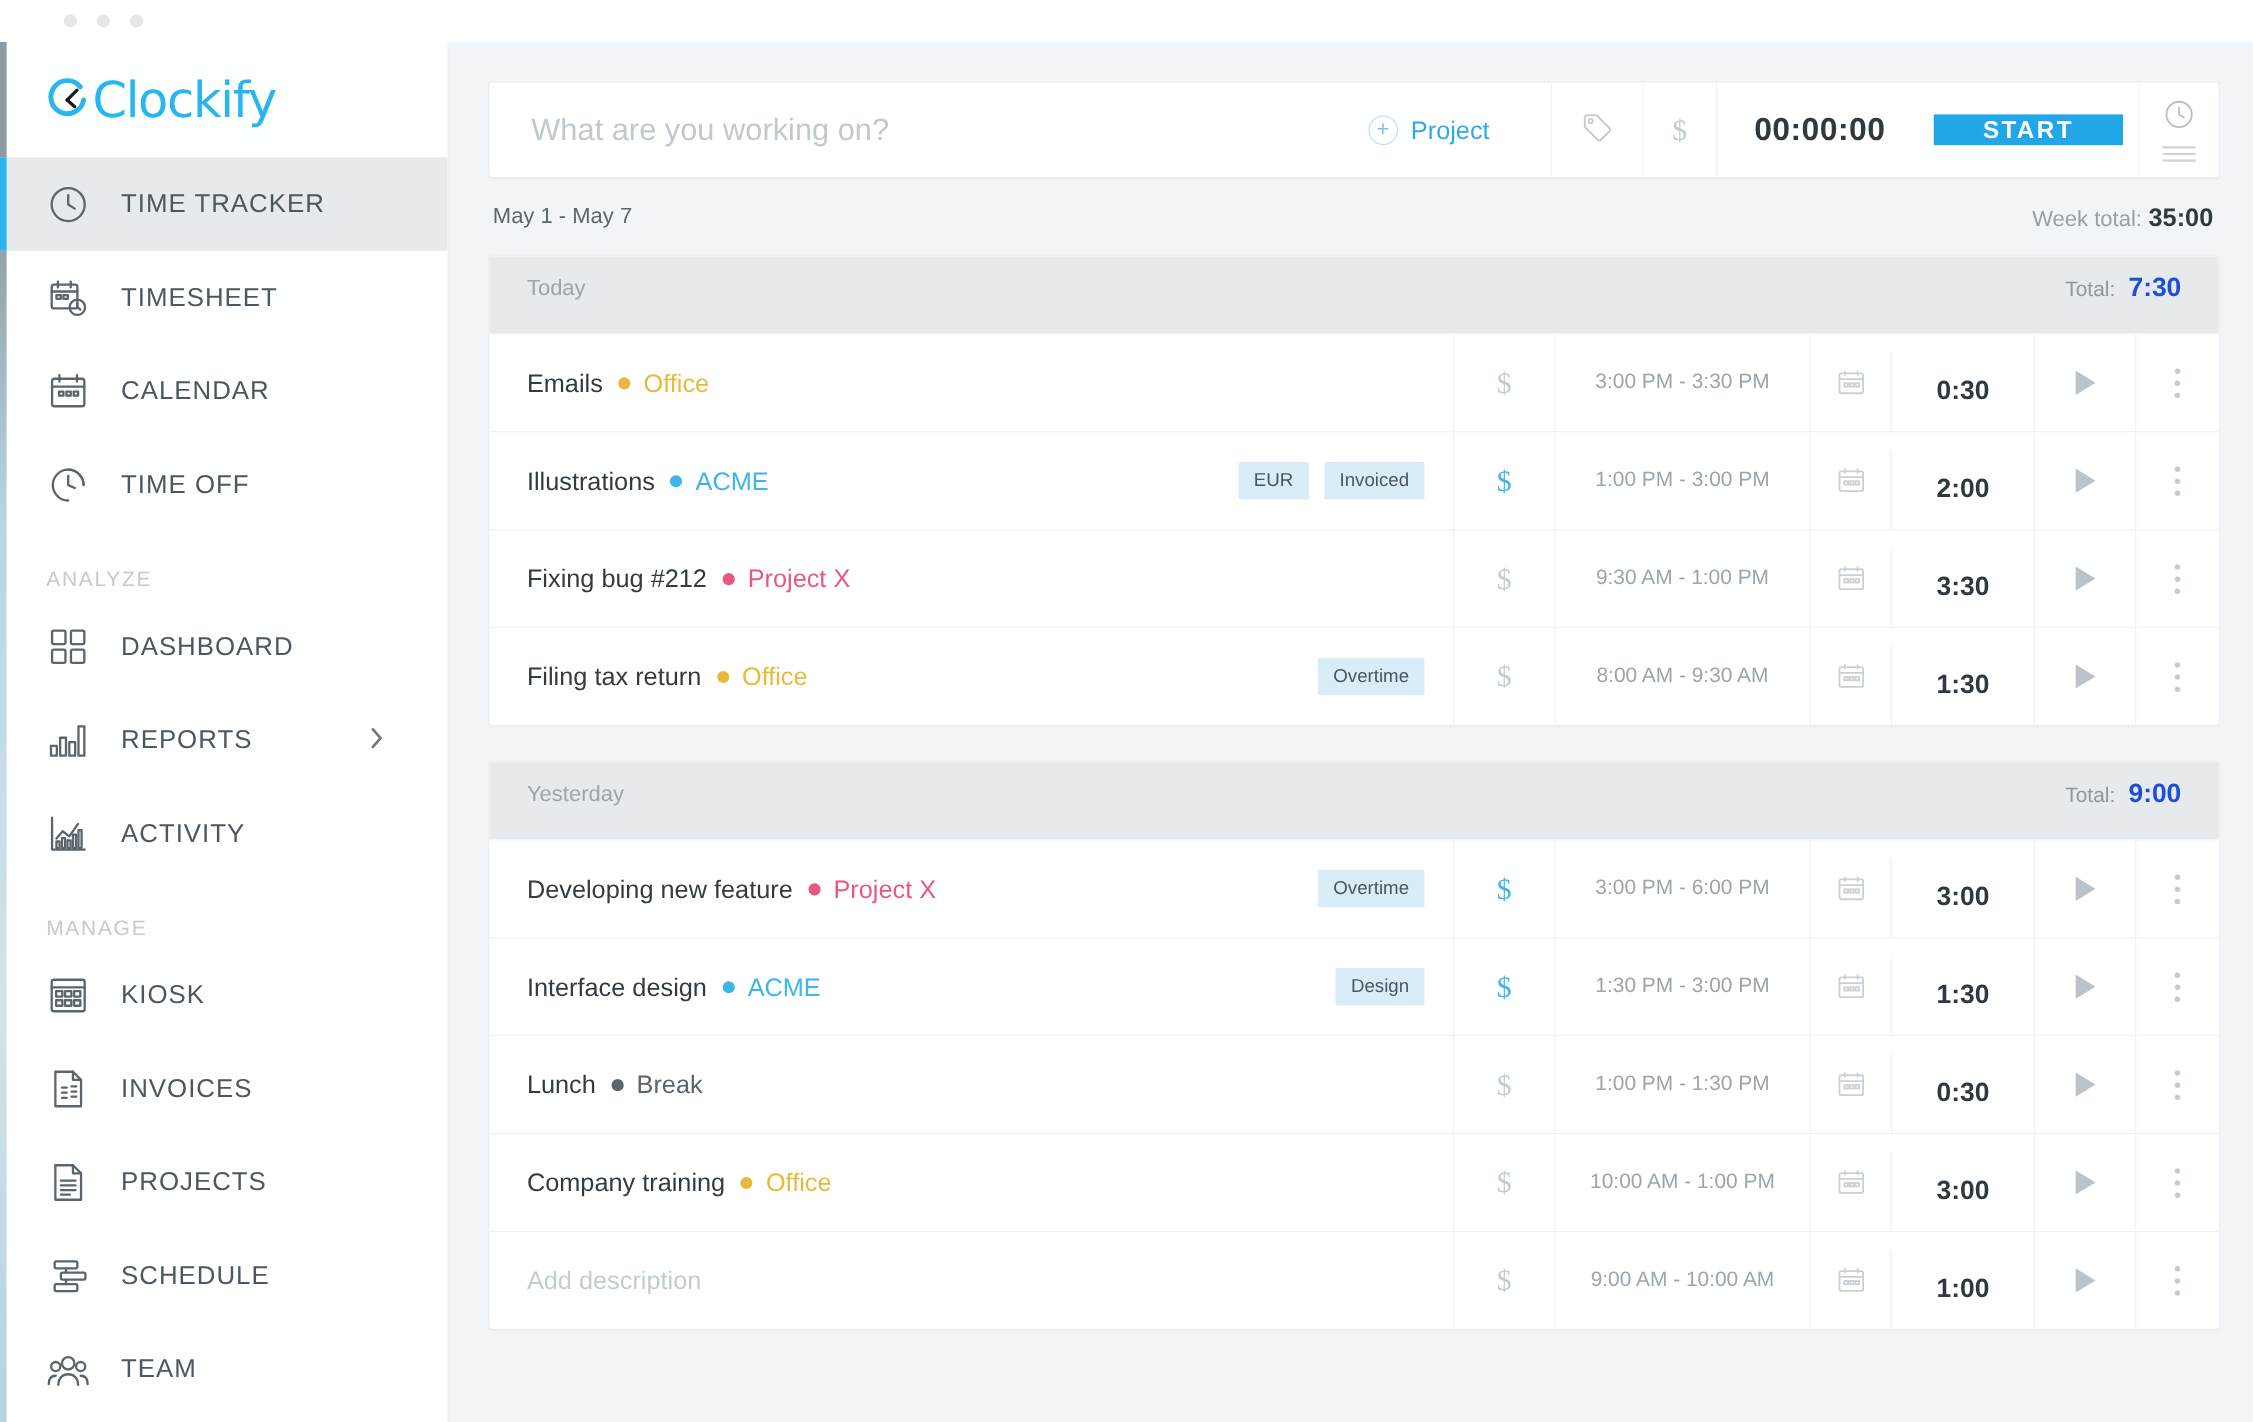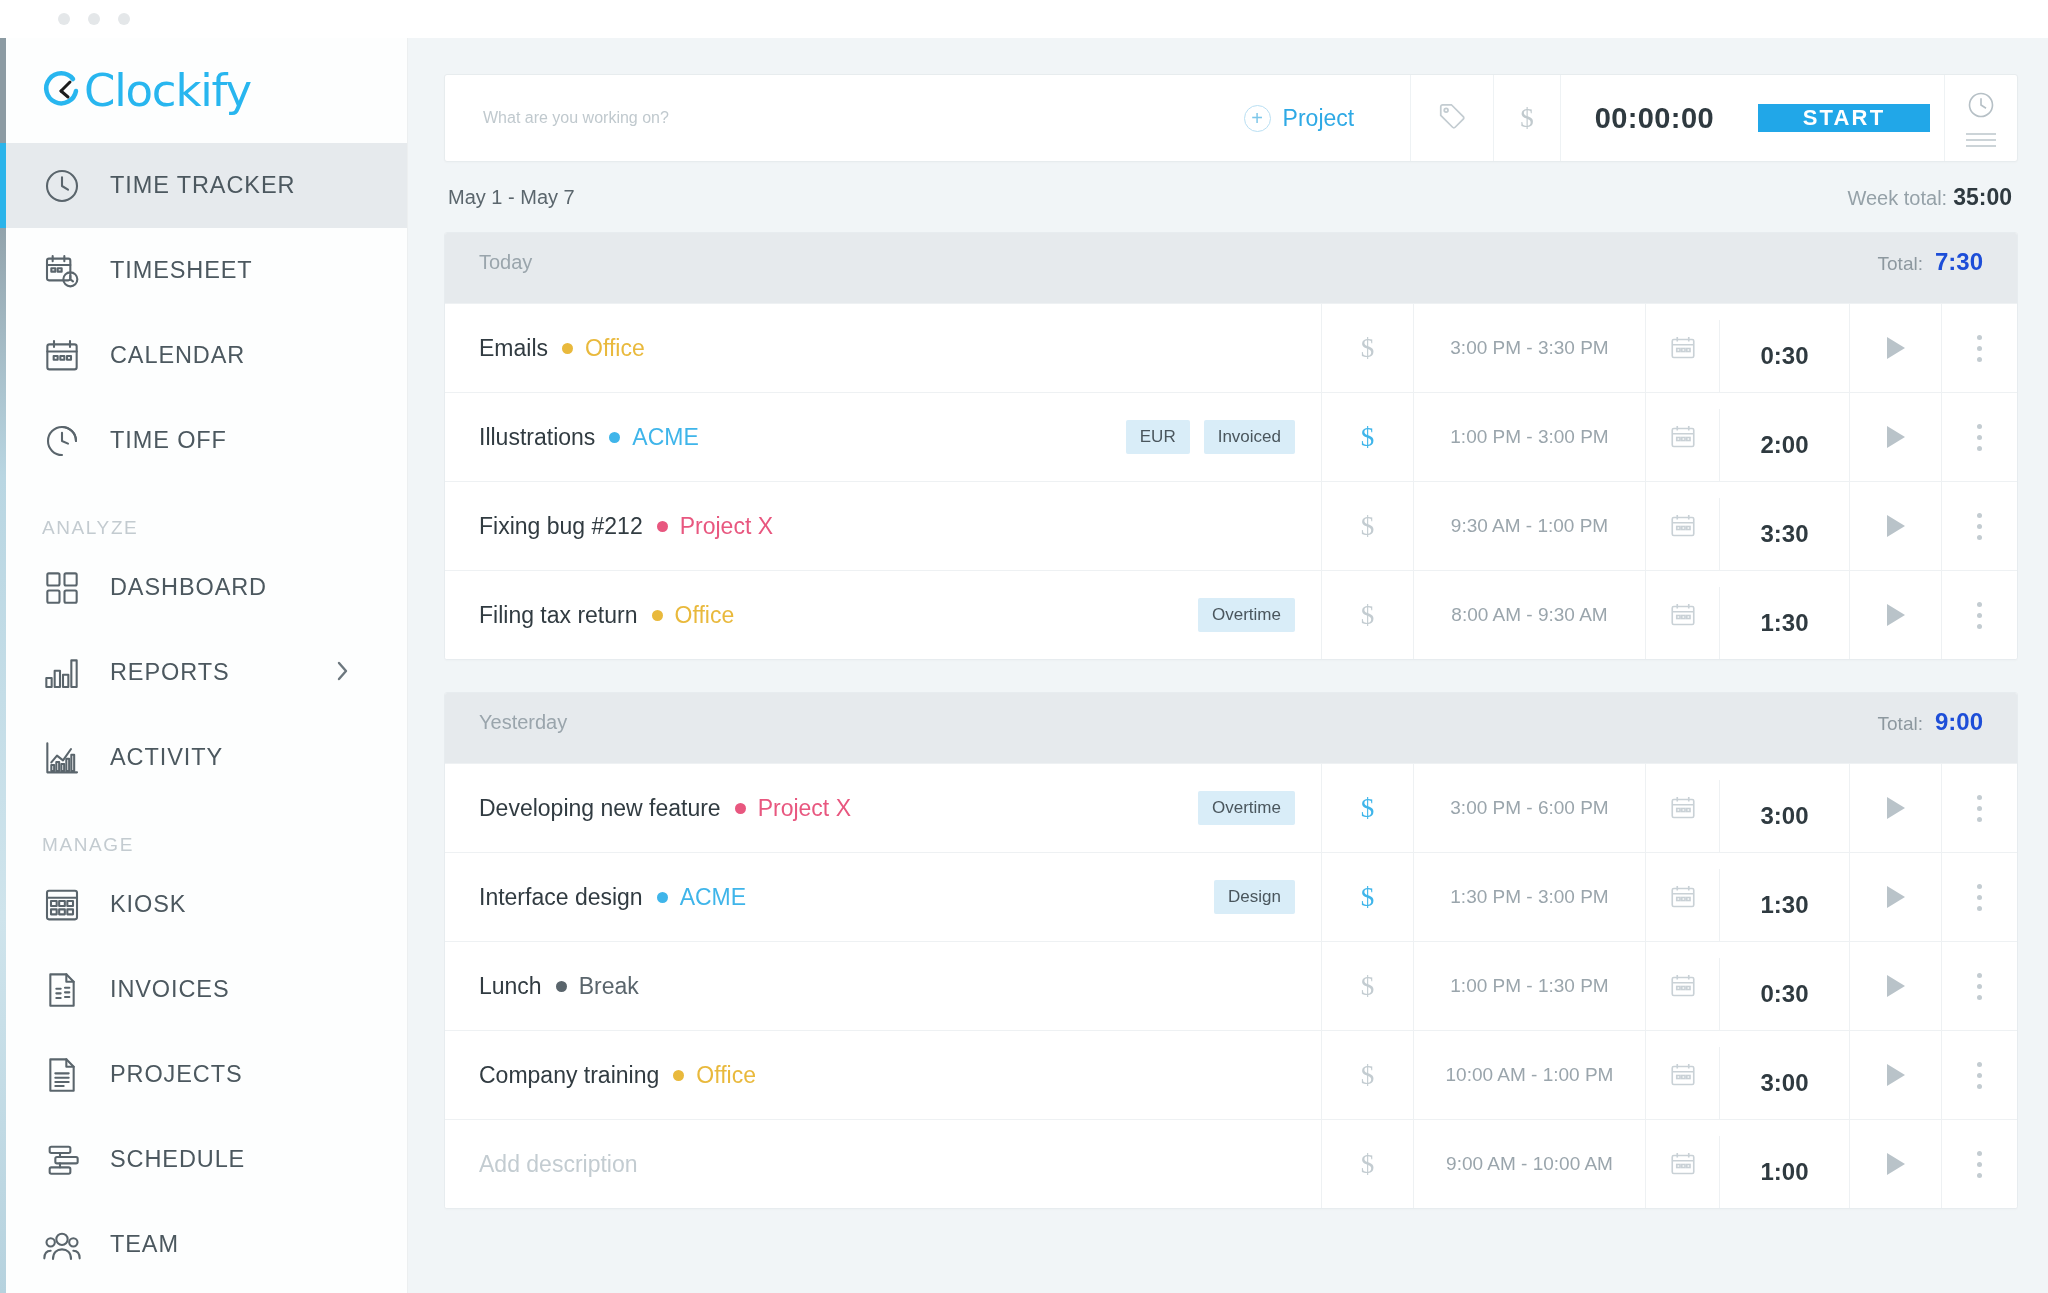--- a/index.html
+++ b/index.html
@@ -165,21 +165,21 @@
     flex: 1 1 auto;
     display: flex;
     align-items: center;
     padding-left: 36px;
     font-size: 24px;
     color: #b9c3c9;
   }
   .timer-input input {
     border: none;
     outline: none;
-    font-size: 16px;
+    font-size: 28px;
     color: #8d989f;
     font-family: "Liberation Sans", sans-serif;
     width: 100%;
     background: transparent;
   }
   .timer-input input::placeholder { color: #c0c9ce; }
 
   .timer-cell {
     display: flex;
     align-items: center;

